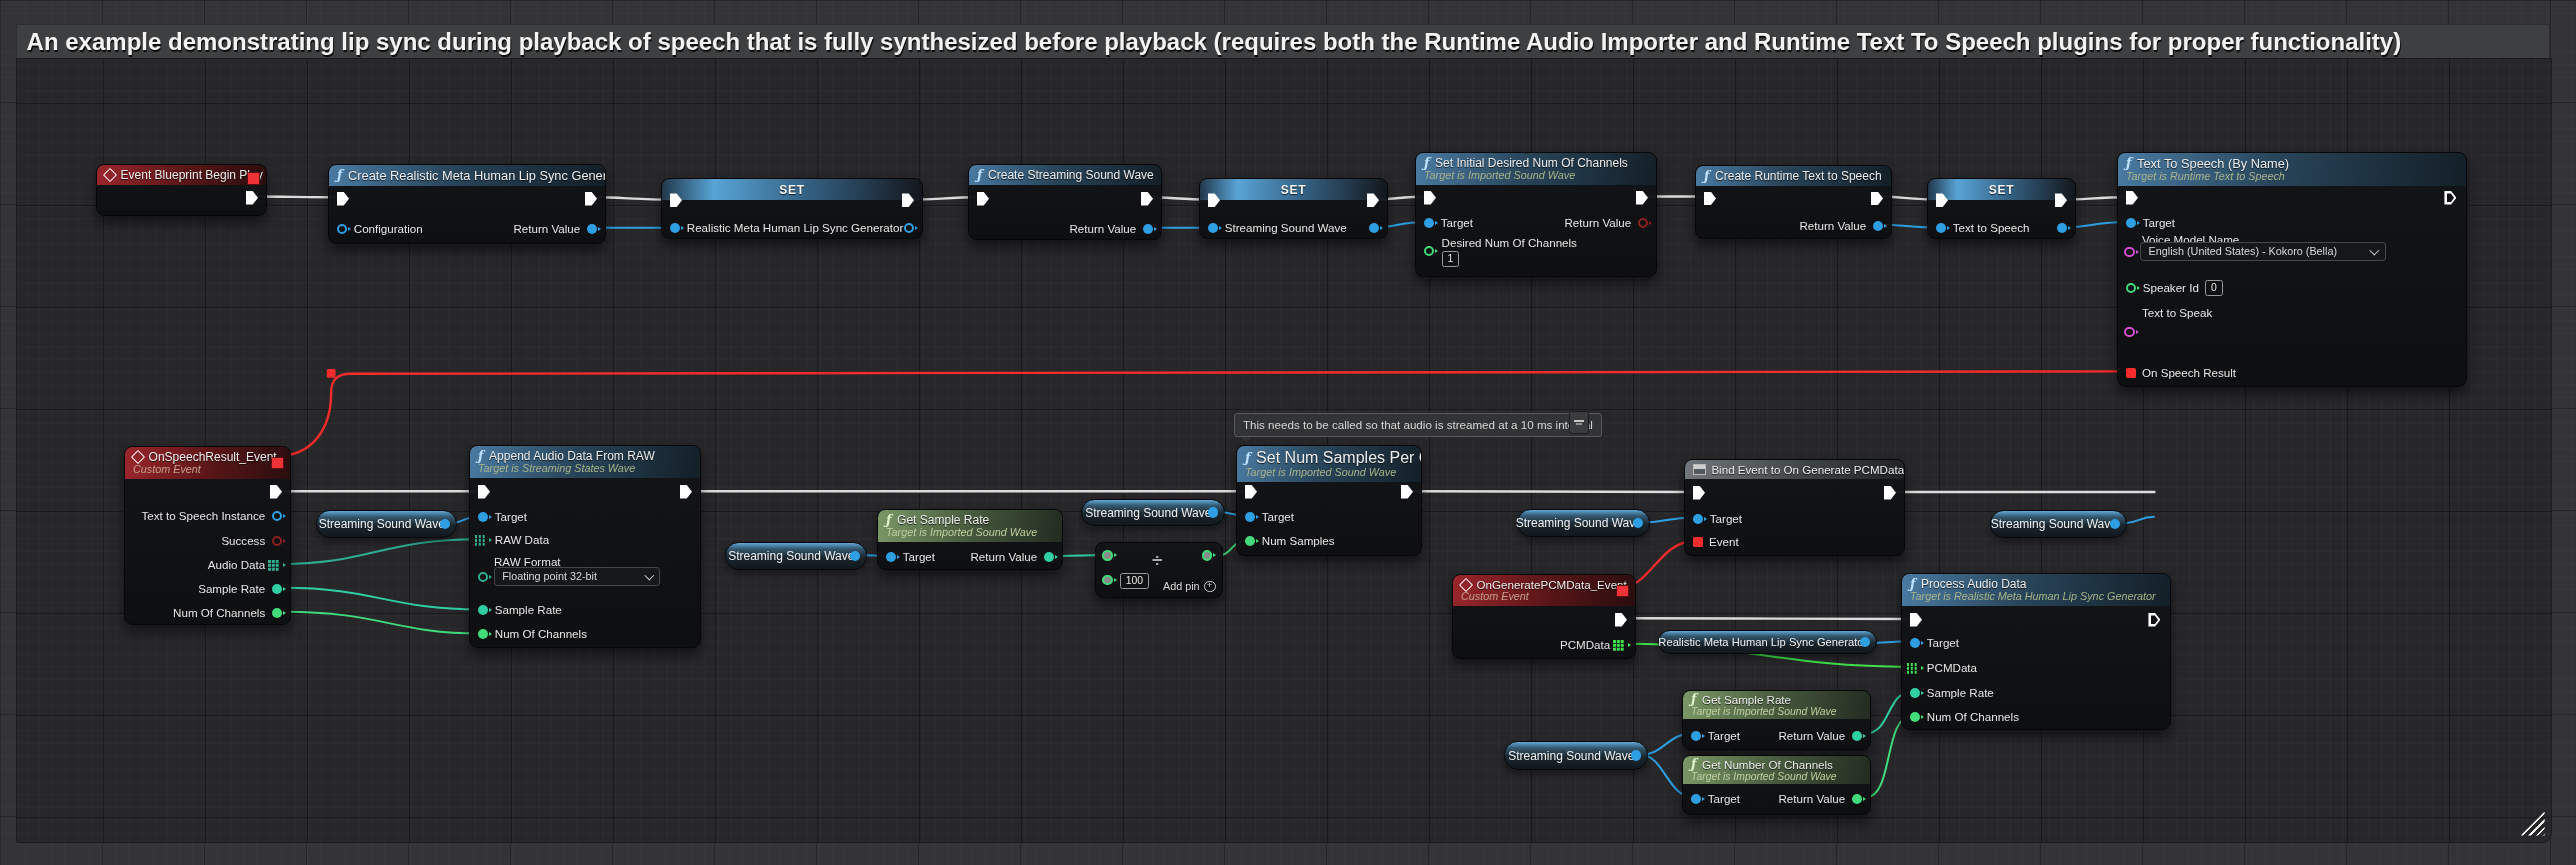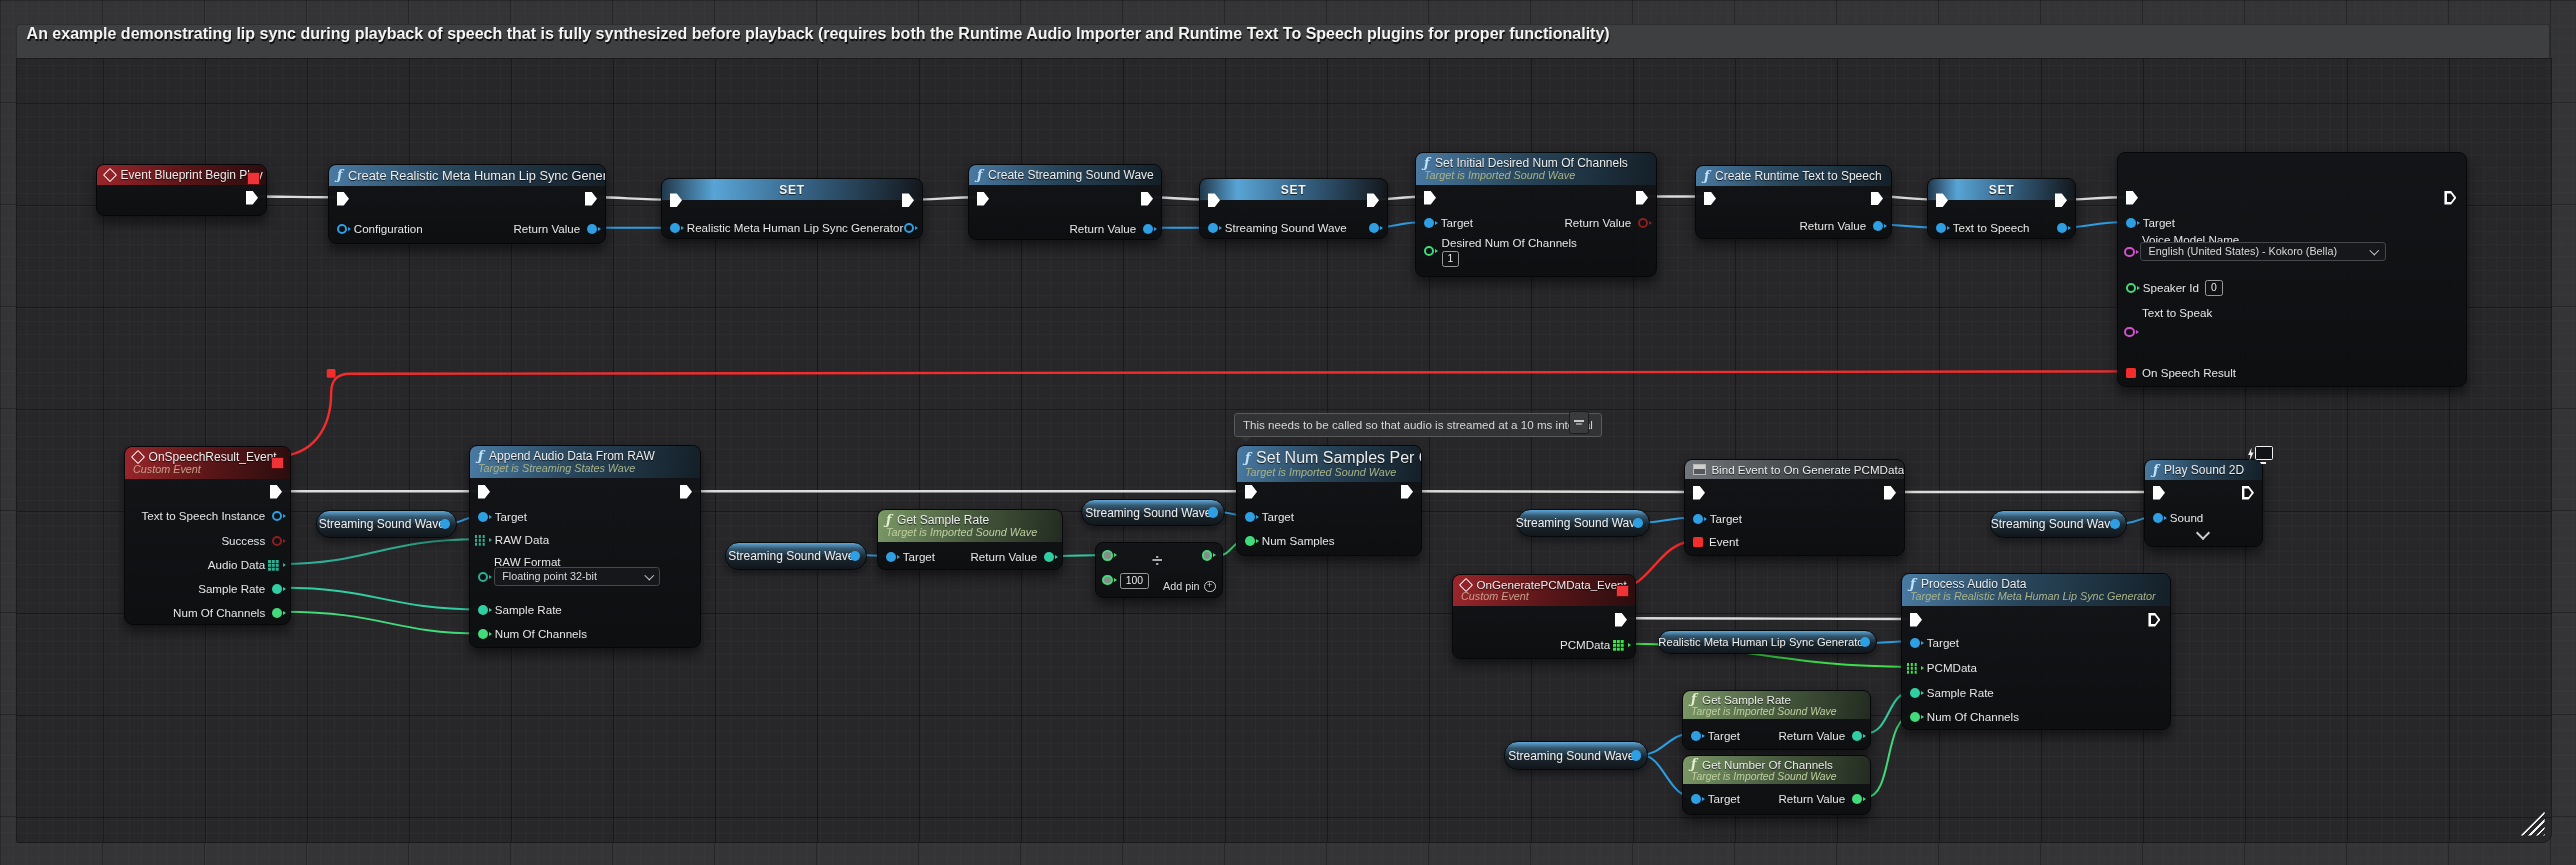--- a/index.html
+++ b/index.html
@@ -16,22 +16,22 @@
     background-color:#27272a;
     background-image:
       linear-gradient(rgba(0,0,0,.35) 0.8px,transparent 0.8px),
       linear-gradient(90deg,rgba(0,0,0,.35) 0.8px,transparent 0.8px),
       linear-gradient(rgba(255,255,255,.022) 0.8px,transparent 0.8px),
       linear-gradient(90deg,rgba(255,255,255,.022) 0.8px,transparent 0.8px);
     background-size:102px 102px,102px 102px,12.8px 12.8px,12.8px 12.8px;
     background-position:-16px -58px;
     border:0.8px solid #1b1b1d;border-radius:0 0 9.6px 1.6px;}
   .comment-title{position:absolute;left:16px;top:24px;width:2534px;height:34px;background:#3e3f41;
-    border:0.8px solid #2e2e30;border-bottom:none;border-radius:3.2px 3.2px 0 0;display:flex;align-items:flex-start;
-    padding:0 9.6px;box-sizing:border-box;font-size:16px;font-weight:bold;color:#f3f3f3;
+    border:0.8px solid #2e2e30;border-bottom:none;border-radius:3.2px 3.2px 0 0;display:flex;align-items:center;
+    padding:0 9.6px;box-sizing:border-box;font-size:24px;font-weight:bold;color:#f3f3f3;
     text-shadow:0.8px 1.6px 0.8px rgba(0,0,0,.85);white-space:nowrap;}
   .grip{position:absolute;right:6.4px;bottom:6.4px;width:24px;height:24px;
     background:repeating-linear-gradient(135deg,#f2f2f2 0 1.9px,transparent 1.9px 5.4px);
     clip-path:polygon(100% 0,100% 100%,0 100%);}
   
   .node{position:absolute;background:linear-gradient(180deg,rgba(19,20,23,.97),rgba(13,14,16,.97));
     border:0.8px solid #060708;border-radius:8px;box-shadow:0 6.4px 11.2px rgba(0,0,0,.5);}
   .hdr{position:relative;border-radius:7.2px 7.2px 0 0;padding:3.2px 8px 3.2px 8px;overflow:hidden;}
   .hline{display:flex;align-items:center;gap:5.6px;}
   .t{font-weight:normal;font-size:12.8px;color:#ececec;text-shadow:0 0.8px 0.8px rgba(0,0,0,.7);white-space:nowrap;}
@@ -310,20 +310,27 @@
         <span class="lbl">Text to Speech</span>
       </div>
     <div class="row r" style="top:42px">
         <span class="pin" style="--c:#2e9fe3">
           <span class="dot"></span>
         </span>
       </div>
   </div>
 
   <div class="node" style="left:2117px;top:152px;width:348px;height:233px">
+    <div class="hdr hdr-blue">
+      <div class="hline">
+          <span class="fic"></span>
+        <span class="t">Text To Speech (By Name)</span>
+        </div>
+      <div class="s">Target is Runtime Text to Speech</div>
+    </div>
     <span class="pxc" style="left:8px;top:38px"></span>
     <span class="pxc hollow" style="right:9.6px;top:38px"></span>
     <div class="row l" style="top:63px">
         <span class="pin" style="--c:#2e9fe3">
           <span class="dot"></span>
         </span>
         <span class="lbl">Target</span>
       </div>
     <div class="abslbl" style="left:24px;top:80px">Voice Model Name</div>
     <span class="pin" style="--c:#d44fd0;position:absolute;left:6.4px;top:94px">
@@ -547,41 +554,20 @@
         <span class="sqpin" style="--c:#f52c2c"></span>
         <span class="lbl">Event</span>
       </div>
   </div>
 
   <div class="pill" style="left:1990px;top:510px;width:137px;height:28px">
     <span>Streaming Sound Wave</span>
       <span class="pdot"></span>
   </div>
 
-  <div class="node" style="left:2144px;top:459px;width:117px;height:86px">
-    <div class="mon">
-      <span class="bolt"></span>
-      <span class="screen"></span>
-    </div>
-    <div class="hdr hdr-blue">
-        <div class="hline">
-      <span class="fic"></span>
-      <span class="t" style="font-size:12px">Play Sound 2D</span>
-    </div>
-      </div>
-    <span class="pxc" style="left:8px;top:26px"></span>
-    <span class="pxc hollow" style="right:8px;top:26px"></span>
-    <div class="row l" style="top:51px">
-        <span class="pin" style="--c:#2e9fe3">
-          <span class="dot"></span>
-        </span>
-        <span class="lbl">Sound</span>
-      </div>
-    <span class="cdown" style="position:absolute;left:53px;bottom:8px"></span>
-  </div>
 
   <div class="node" style="left:1452px;top:574px;width:182px;height:83px">
     <div class="hdr hdr-red">
       <div class="hline">
           <span class="evic"></span>
         <span class="t" style="font-size:11.6px">OnGeneratePCMData_Event</span>
         </div>
       <div class="s" style="color:#c4a08a">Custom Event</div>
     </div>
     <span class="hsq" style="top:9.6px"></span>

